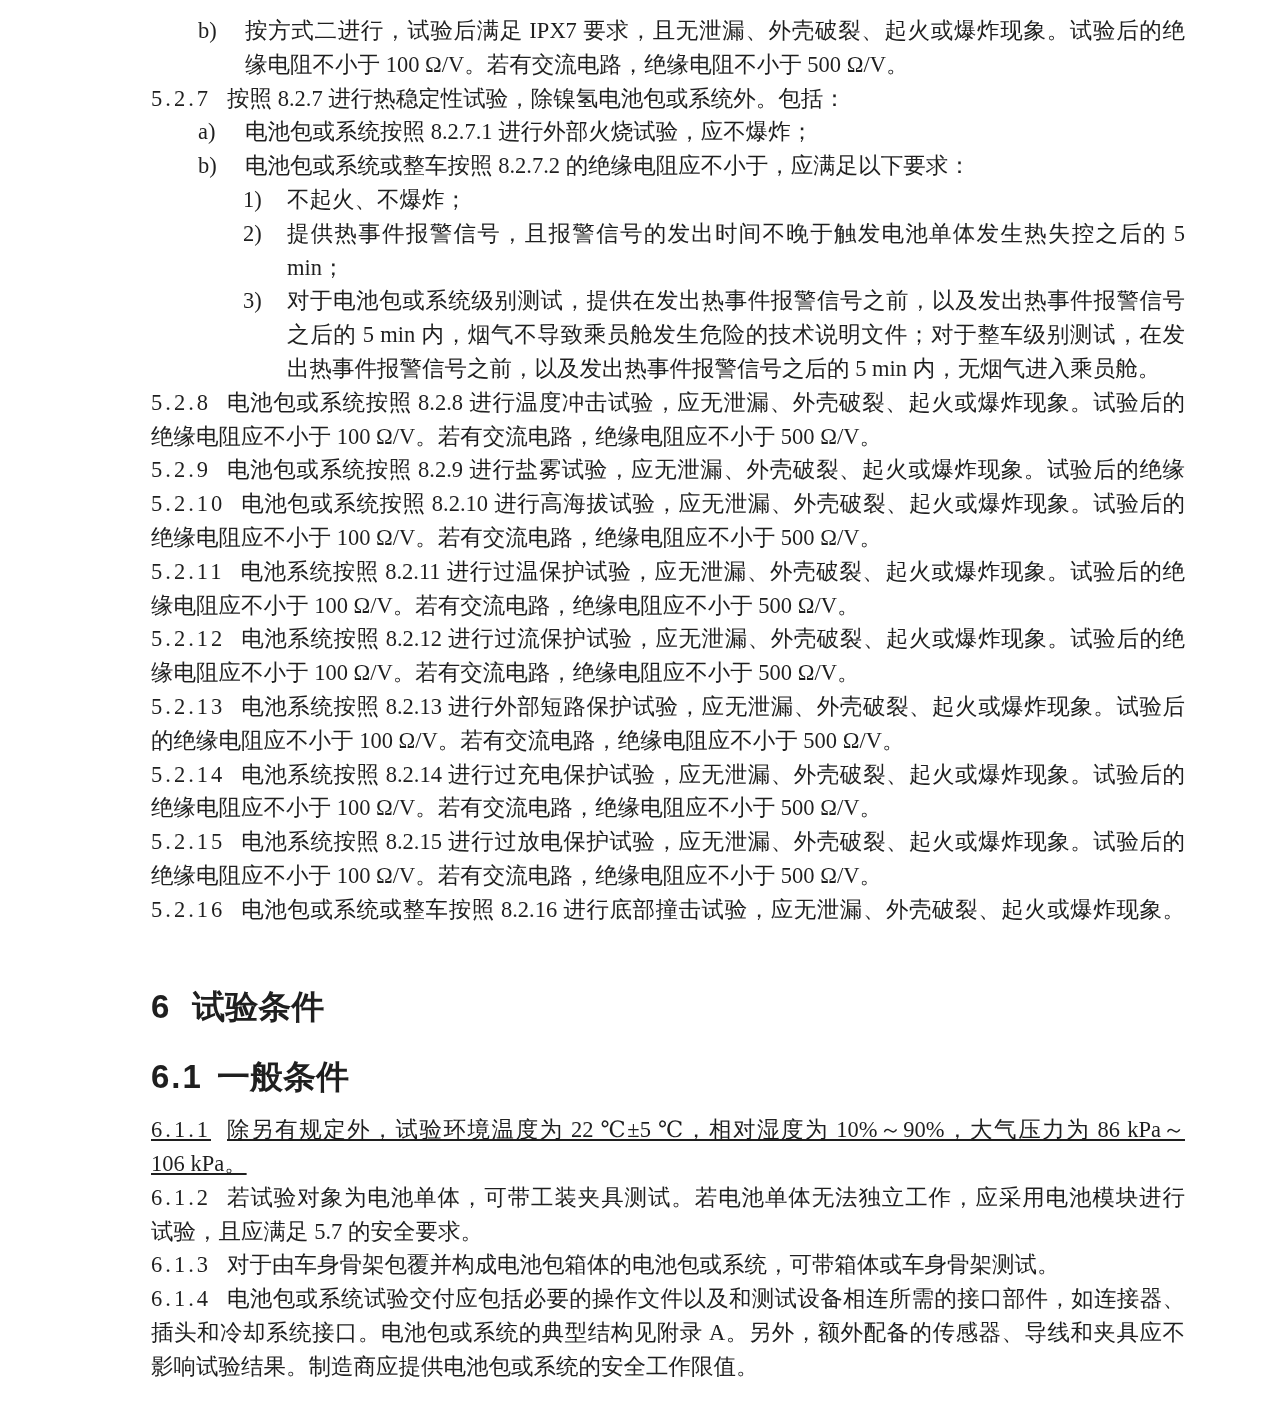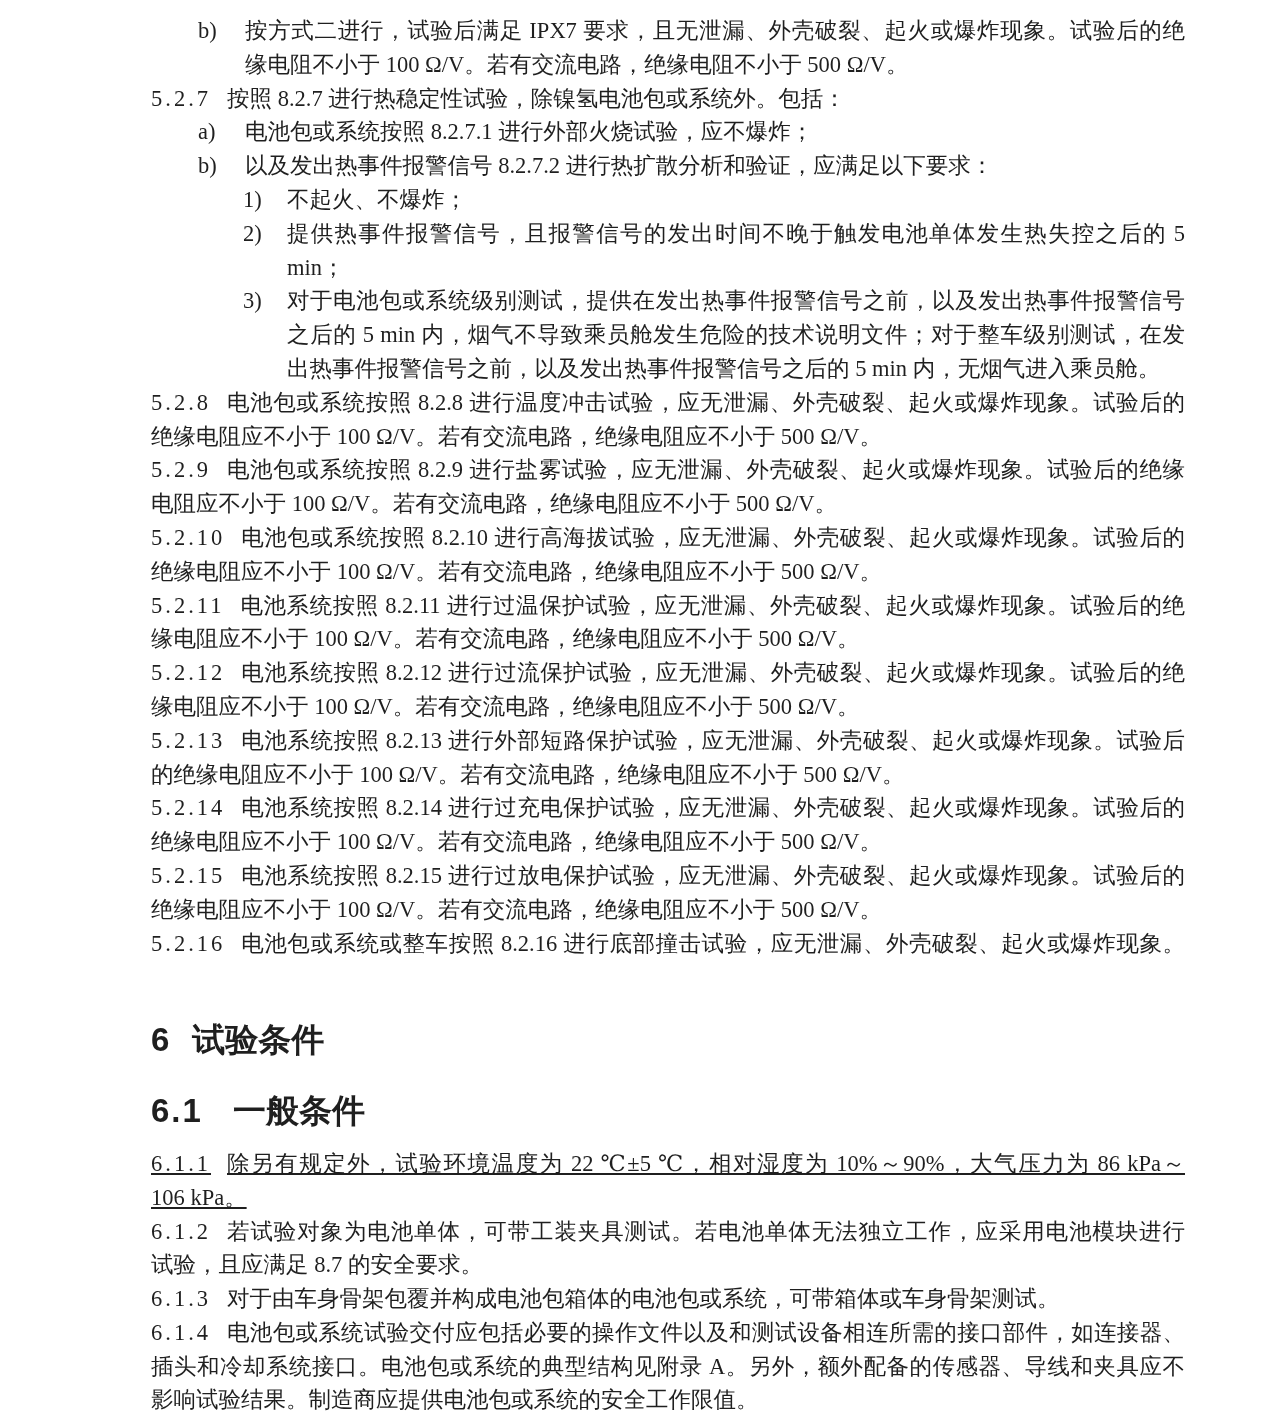--- a/index.html
+++ b/index.html
@@ -43,21 +43,21 @@
   .h1,.h2{
     font-family:"Liberation Sans","DejaVu Sans",sans-serif;
     font-weight:bold;
     font-size:33px;
     line-height:33.8px;
   }
   .h1{margin-top:63px;}
   .h2{margin-top:37px;}
   .h2 + .block{margin-top:19px;text-decoration:underline;}
   .h1 .hnum{margin-right:22px;letter-spacing:1px;}
-  .h2 .hnum{margin-right:30px;letter-spacing:2px;}
+  .h2 .hnum{margin-right:14px;letter-spacing:2px;}
 </style>
 </head>
 <body>
 
 <div class="page">
   <div class="doc" id="doc">
       <div class="block item1">
         <div class="line first">
           <span class="marker">b)</span>
           <span class="t fill">按方式二进行，试验后满足 IPX7 要求，且无泄漏、外壳破裂、起火或爆炸现象。试验后的绝</span>
@@ -72,21 +72,21 @@
       </div>
       <div class="block item1">
         <div class="line first">
           <span class="marker">a)</span>
           <span class="t">电池包或系统按照 8.2.7.1 进行外部火烧试验，应不爆炸；</span>
         </div>
       </div>
       <div class="block item1">
         <div class="line first">
           <span class="marker">b)</span>
-          <span class="t">以及发出热事件报警信号 8.2.7.2 进行热扩散分析和验证，应满足以下要求：</span>
+          <span class="t">电池包或系统或整车按照 8.2.7.2 的绝缘电阻应不小于，应满足以下要求：</span>
         </div>
       </div>
       <div class="block item2">
         <div class="line first">
           <span class="marker">1)</span>
           <span class="t">不起火、不爆炸；</span>
         </div>
       </div>
       <div class="block item2">
         <div class="line first">
@@ -108,21 +108,20 @@
           <span class="num">5.2.8</span>
           <span class="t fill">电池包或系统按照 8.2.8 进行温度冲击试验，应无泄漏、外壳破裂、起火或爆炸现象。试验后的</span>
         </div>
         <div class="line cont">绝缘电阻应不小于 100 Ω/V。若有交流电路，绝缘电阻应不小于 500 Ω/V。</div>
       </div>
       <div class="block clause">
         <div class="line first">
           <span class="num">5.2.9</span>
           <span class="t fill">电池包或系统按照 8.2.9 进行盐雾试验，应无泄漏、外壳破裂、起火或爆炸现象。试验后的绝缘</span>
         </div>
-        <div class="line cont">电阻应不小于 100 Ω/V。若有交流电路，绝缘电阻应不小于 500 Ω/V。</div>
       </div>
       <div class="block clause">
         <div class="line first">
           <span class="num">5.2.10</span>
           <span class="t fill">电池包或系统按照 8.2.10 进行高海拔试验，应无泄漏、外壳破裂、起火或爆炸现象。试验后的</span>
         </div>
         <div class="line cont">绝缘电阻应不小于 100 Ω/V。若有交流电路，绝缘电阻应不小于 500 Ω/V。</div>
       </div>
       <div class="block clause">
         <div class="line first">
@@ -172,21 +171,21 @@
           <span class="num">6.1.1</span>
           <span class="t fill">除另有规定外，试验环境温度为 22 ℃±5 ℃，相对湿度为 10%～90%，大气压力为 86 kPa～</span>
         </div>
         <div class="line cont">106 kPa。</div>
       </div>
       <div class="block clause">
         <div class="line first">
           <span class="num">6.1.2</span>
           <span class="t fill">若试验对象为电池单体，可带工装夹具测试。若电池单体无法独立工作，应采用电池模块进行</span>
         </div>
-        <div class="line cont">试验，且应满足 8.7 的安全要求。</div>
+        <div class="line cont">试验，且应满足 5.7 的安全要求。</div>
       </div>
       <div class="block clause">
         <div class="line first">
           <span class="num">6.1.3</span>
           <span class="t">对于由车身骨架包覆并构成电池包箱体的电池包或系统，可带箱体或车身骨架测试。</span>
         </div>
       </div>
       <div class="block clause">
         <div class="line first">
           <span class="num">6.1.4</span>

